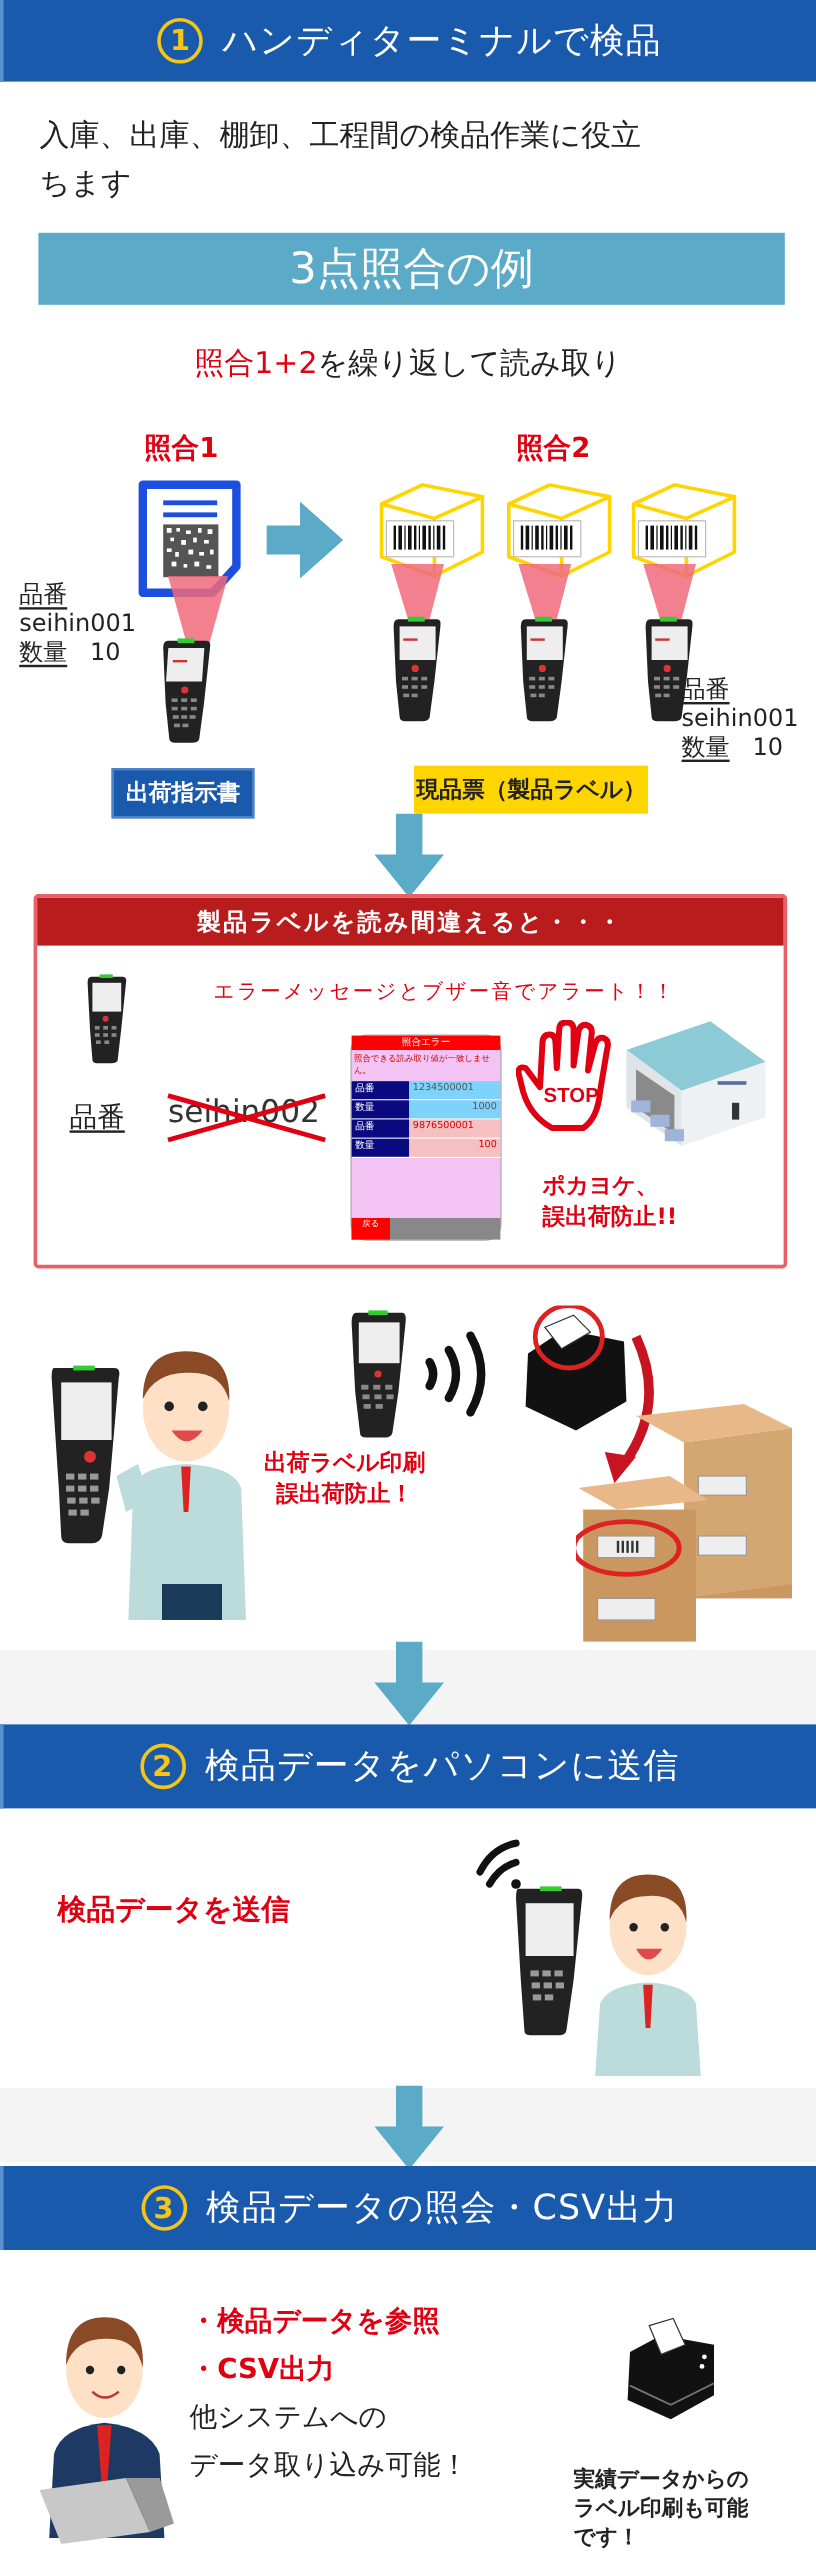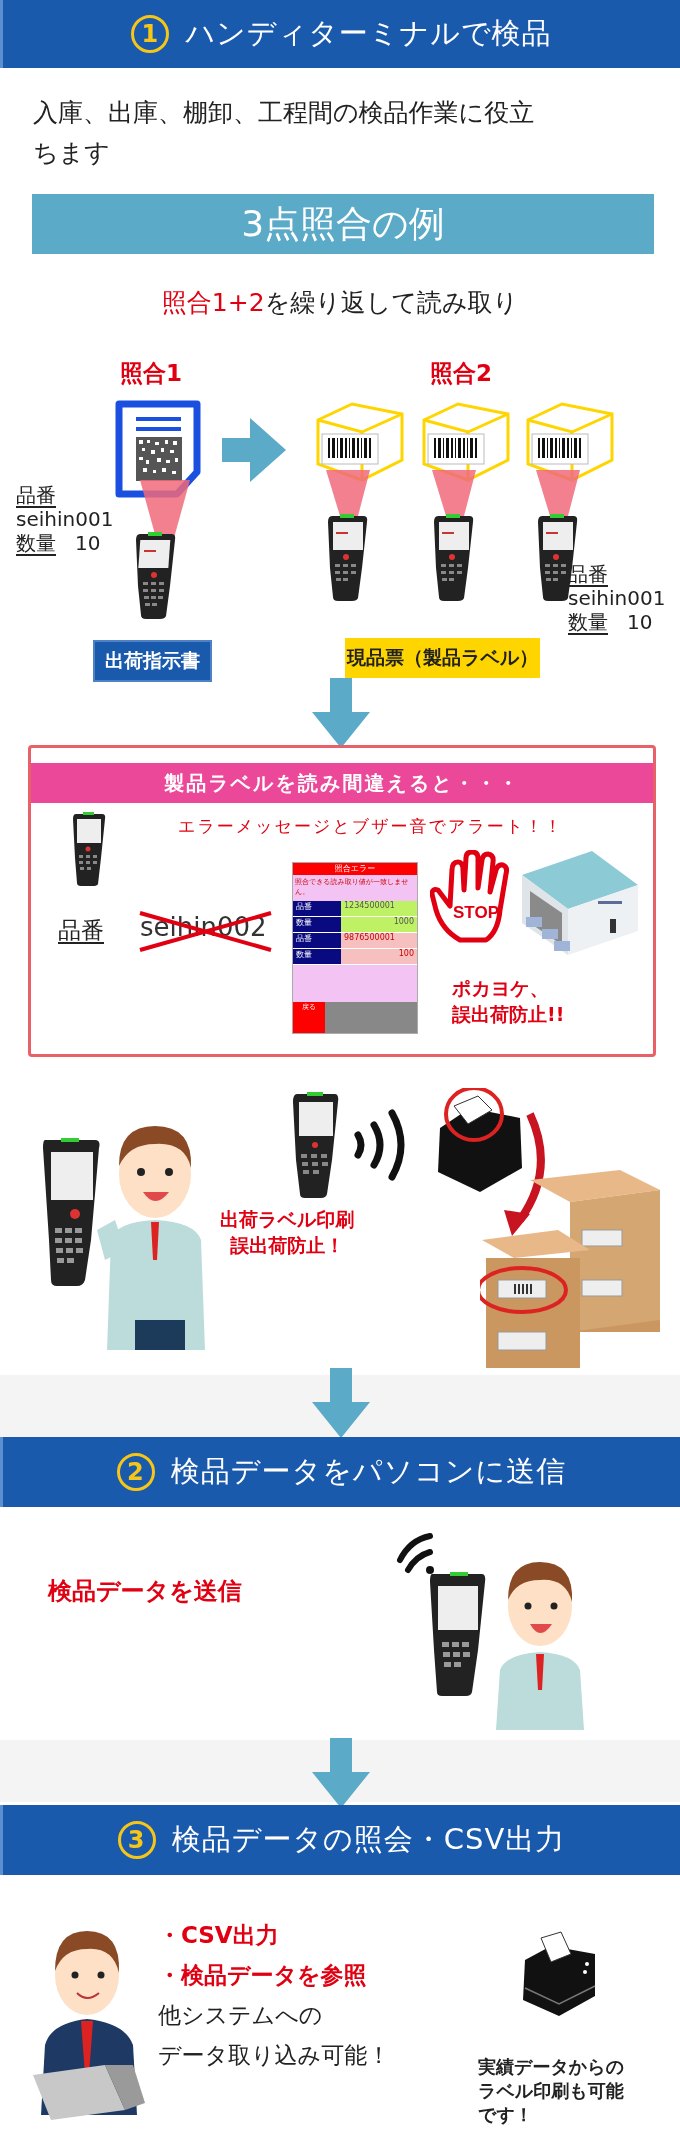--- a/index.html
+++ b/index.html
@@ -9,25 +9,25 @@
   .section-header .num { display: inline-flex; width: 38px; height: 38px; border: 3px solid #f5c518; border-radius: 50%; color: #f5c518; font-size: 24px; font-weight: bold; align-items: center; justify-content: center; margin-right: 16px; }
   .gap { position: absolute; left: 0; width: 680px; background: #f4f4f4; }
   .down-arrow { position: absolute; width: 60px; height: 80px; }
   .sub-banner { position: absolute; left: 32px; width: 622px; height: 60px; background: #5aaac8; color: #fff; font-size: 36px; display: flex; align-items: center; justify-content: center; }
   .red { color: #e00012; }
   .bold { font-weight: bold; }
   .underline { text-decoration: underline; text-underline-offset: 4px; }
   .badge-blue { position: absolute; background: #1a5aad; color: #fff; font-weight: bold; font-size: 19px; padding: 6px 10px; border: 2px solid #4f82c5; }
   .badge-yellow { position: absolute; background: #ffd500; color: #222; font-weight: bold; font-size: 19px; padding: 7px 2px; }
   .alert-box { position: absolute; left: 28px; top: 745px; width: 628px; height: 312px; border: 3px solid #e86068; border-radius: 4px; }
-  .alert-title { height: 40px; background: #ec4899; color: #fff; font-size: 20px; font-weight: bold; display: flex; align-items: center; justify-content: center; letter-spacing: 2px; margin-top: 15px; }
+  .alert-title { height: 40px; background: #b91c1c; color: #fff; font-size: 20px; font-weight: bold; display: flex; align-items: center; justify-content: center; letter-spacing: 2px; }
   .phone-screen { position: absolute; background: #f3c3f3; border: 1px solid #aaa; }
   .ps-row { display: flex; height: 16px; font-size: 8px; }
   .ps-label { width: 48px; background: #0a0a80; color: #fff; border-bottom: 1px solid #fff; padding-left: 3px; }
-  .ps-val { flex: 1; background: #bef264; color: #555; padding-left: 3px; border-bottom: 1px solid #fff; }
+  .ps-val { flex: 1; background: #7dd3fc; color: #555; padding-left: 3px; border-bottom: 1px solid #fff; }
   .ps-val.pink { background: #f6c0c0; color: #c00; }
   .txt { position: absolute; white-space: nowrap; }
 </style>
 </head>
 <body>
 
 <div class="section-header" style="top:0;height:68px;">
   <span class="num">1</span>
   <span>ハンディターミナルで検品</span>
 </div>
@@ -262,40 +262,40 @@
 
 <div class="txt red" style="left:178px;top:815px;font-size:17px;letter-spacing:2px;">エラーメッセージとブザー音でアラート！！</div>
 
 <div class="txt underline" style="left:58px;top:915px;font-size:23px;">品番</div>
 <div class="txt" style="left:140px;top:912px;font-size:26px;color:#333;">seihin002</div>
 <svg class="abs" style="left:138px;top:905px;" width="135" height="50">
   <line x1="2" y1="45" x2="133" y2="8" stroke="#e00012" stroke-width="4"></line>
   <line x1="2" y1="8" x2="133" y2="45" stroke="#e00012" stroke-width="4"></line>
 </svg>
 
-<div class="phone-screen" style="left:292px;top:862px;width:126px;height:172px;">
+<div class="phone-screen" style="left:292px;top:862px;width:126px;height:172px;border-radius:14px;">
   <div style="height:12px;background:#f00;color:#fff;font-size:8px;text-align:center;">照合エラー</div>
   <div style="height:26px;color:#c00;font-size:7px;padding:2px;line-height:10px;">照合できる読み取り値が一致しません。</div>
   <div class="ps-row">
       <span class="ps-label">品番</span>
       <span class="ps-val">1234500001</span>
     </div>
   <div class="ps-row">
       <span class="ps-label">数量</span>
       <span class="ps-val" style="text-align:right;padding-right:3px;">1000</span>
     </div>
   <div class="ps-row">
       <span class="ps-label">品番</span>
       <span class="ps-val pink">9876500001</span>
     </div>
   <div class="ps-row">
       <span class="ps-label">数量</span>
       <span class="ps-val pink" style="text-align:right;padding-right:3px;">100</span>
     </div>
-  <div style="position:absolute;bottom:0;left:0;right:0;height:31px;background:#888;display:flex;">
+  <div style="position:absolute;bottom:0;left:0;right:0;height:18px;background:#888;display:flex;">
     <span style="width:32px;background:#f00;color:#fff;font-size:7px;text-align:center;">戻る</span>
   </div>
 </div>
 
 <svg class="abs" style="left:430px;top:850px;" width="90" height="100">
   <path d="M30 90 Q12 80 6 60 L2 44 Q2 38 8 40 L20 56 L22 20 Q22 12 28 12 Q33 12 33 20 L34 40 L36 8 Q36 2 42 2 Q48 2 48 8 L48 38 L52 10 Q53 4 58 4 Q64 5 63 12 L60 42 L66 20 Q68 14 73 15 Q78 17 76 24 L70 60 Q68 82 56 90 Z" fill="#fff" stroke="#e00012" stroke-width="5" stroke-linejoin="round"></path>
   <text x="46" y="68" text-anchor="middle" font-family="Liberation Sans, sans-serif" font-weight="bold" font-size="17" fill="#e00012">STOP</text>
 </svg>
 
 <svg class="abs" style="left:512px;top:845px;" width="130" height="120">
@@ -460,22 +460,22 @@
   <circle cx="60" cy="60" r="3.5" fill="#222"></circle>
     <circle cx="86" cy="60" r="3.5" fill="#222"></circle>
   <path d="M62 78 Q72 88 84 78" fill="none" stroke="#b33" stroke-width="2"></path>
   <path d="M30 130 Q36 108 72 104 Q110 108 118 130 L122 200 H26 Z" fill="#1e3a64"></path>
   <polygon points="66,106 78,106 74,160 70,160" fill="#d22"></polygon>
   <polygon points="18,160 90,150 110,195 36,205" fill="#c8c8c8"></polygon>
   <polygon points="90,150 110,195 130,188 118,150" fill="#9a9a9a"></polygon>
 </svg>
 
 <div class="txt" style="left:158px;top:1915px;font-size:23px;line-height:40px;">
+  <div class="red bold">・検品データを参照</div>
   <div class="red bold">・CSV出力</div>
-  <div class="red bold">・検品データを参照</div>
   <div>他システムへの</div>
   <div>データ取り込み可能！</div>
 </div>
 
 <svg class="abs" style="left:515px;top:1930px;" width="90" height="90">
   <polygon points="10,30 36,16 80,24 80,66 44,86 8,70" fill="#111"></polygon>
   <polygon points="26,8 46,2 56,24 36,32" fill="#fff" stroke="#333"></polygon>
   <circle cx="72" cy="34" r="2" fill="#fff"></circle>
     <circle cx="70" cy="42" r="2" fill="#fff"></circle>
   <polyline points="10,58 44,74 80,56" fill="none" stroke="#777" stroke-width="1.5"></polyline>

